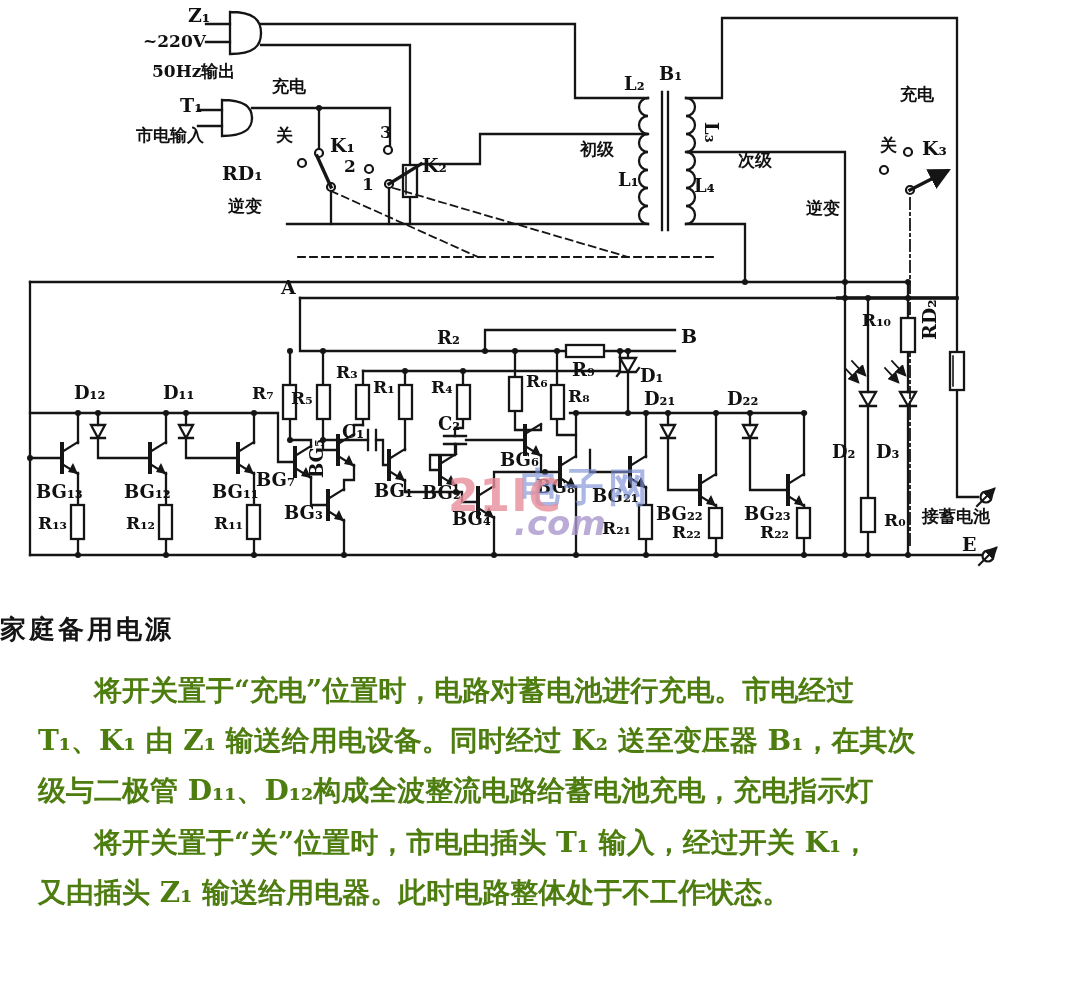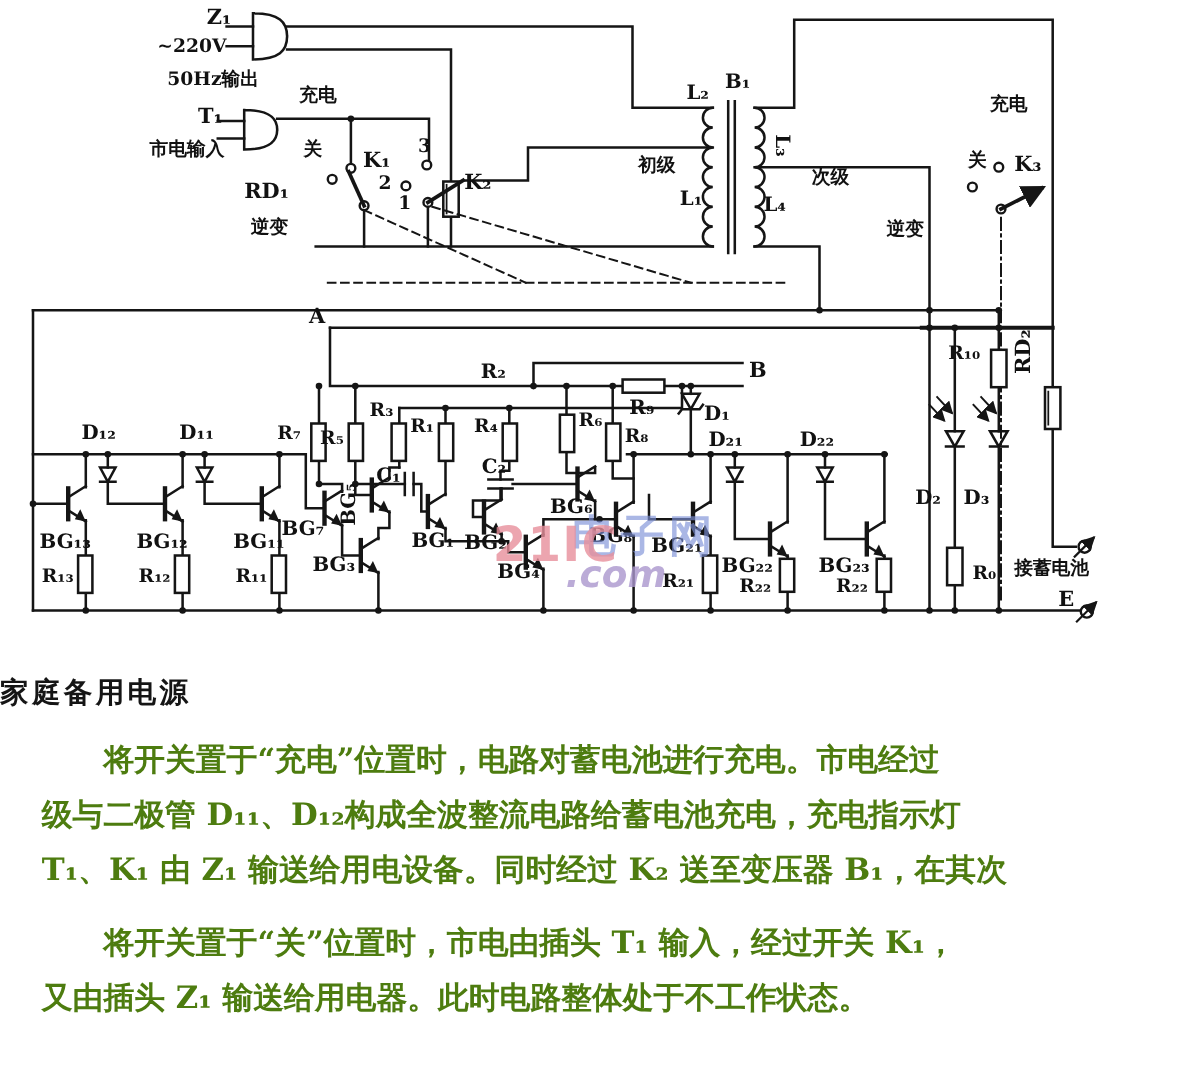--- a/index.html
+++ b/index.html
@@ -28,21 +28,21 @@
           letter-spacing:1px;line-height:1;}
   .wm .suffix{position:absolute;left:66px;top:48px;font-size:34px;font-weight:800;font-style:italic;
           color:rgba(170,150,205,0.8);font-family:"DejaVu Sans","Liberation Sans",sans-serif;line-height:1;text-align:right;}
   
   .caption{position:absolute;left:0;top:612px;width:1077px;text-align:left;
            font-size:26px;font-weight:600;letter-spacing:3px;}
   .bodytext{position:absolute;left:38px;top:666px;width:1010px;font-size:28px;
             font-weight:600;color:#4d7c0f;}
   .bodytext .line{height:50px;line-height:50px;white-space:nowrap;}
   .bodytext .indent{padding-left:56px;}
-  .p2{margin-top:16px;}
+  .p2{margin-top:2px;}
 </style>
 </head>
 <body>
 
 <div class="page">
 
   <div class="schem">
   <svg width="1077" height="600" viewBox="0 0 1077 600">
     <defs>
       <marker id="arw" viewBox="0 0 10 10" refX="8" refY="5" markerWidth="6.5" markerHeight="6.5" orient="auto-start-reverse">
@@ -357,22 +357,22 @@
     <span class="cn">电子网</span>
     <span class="brand">21IC</span>
     <span class="suffix">.com</span>
   </div>
 
   <div class="caption">家庭备用电源</div>
 
   <div class="bodytext">
     <div class="p1">
       <div class="line indent">将开关置于“充电”位置时，电路对蓄电池进行充电。市电经过</div>
+      <div class="line">T₁、K₁ 由 Z₁ 输送给用电设备。同时经过 K₂ 送至变压器 B₁，在其次</div>
       <div class="line">级与二极管 D₁₁、D₁₂构成全波整流电路给蓄电池充电，充电指示灯</div>
-      <div class="line">T₁、K₁ 由 Z₁ 输送给用电设备。同时经过 K₂ 送至变压器 B₁，在其次</div>
     </div>
     <div class="p2">
       <div class="line indent">将开关置于“关”位置时，市电由插头 T₁ 输入，经过开关 K₁，</div>
       <div class="line">又由插头 Z₁ 输送给用电器。此时电路整体处于不工作状态。</div>
     </div>
   </div>
 
 </div>
 
 </body></html>

